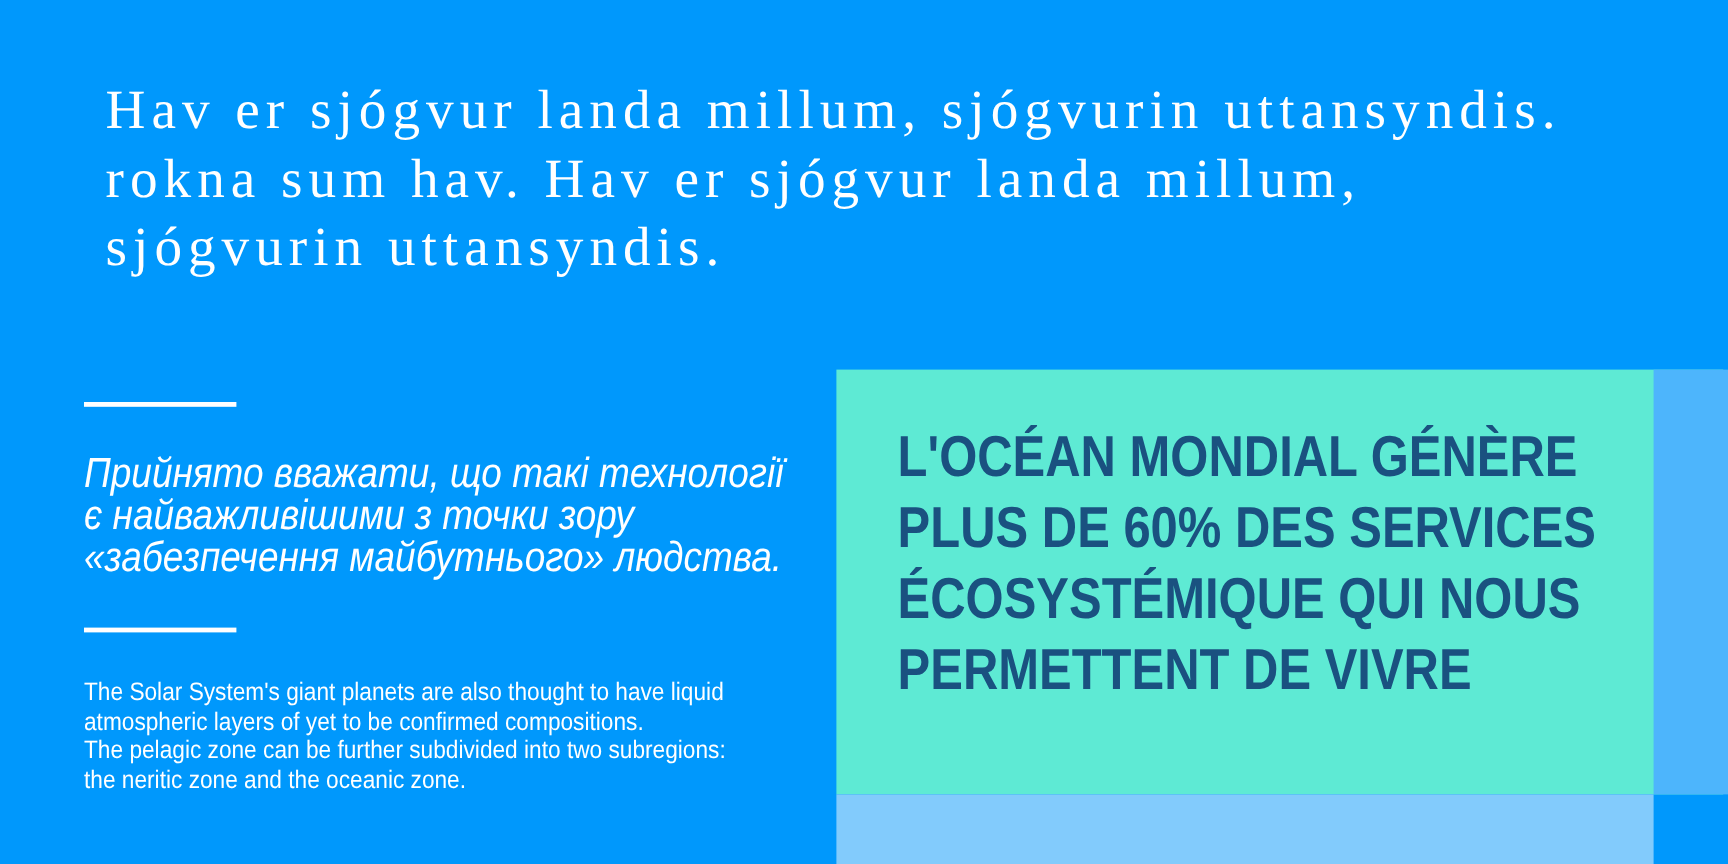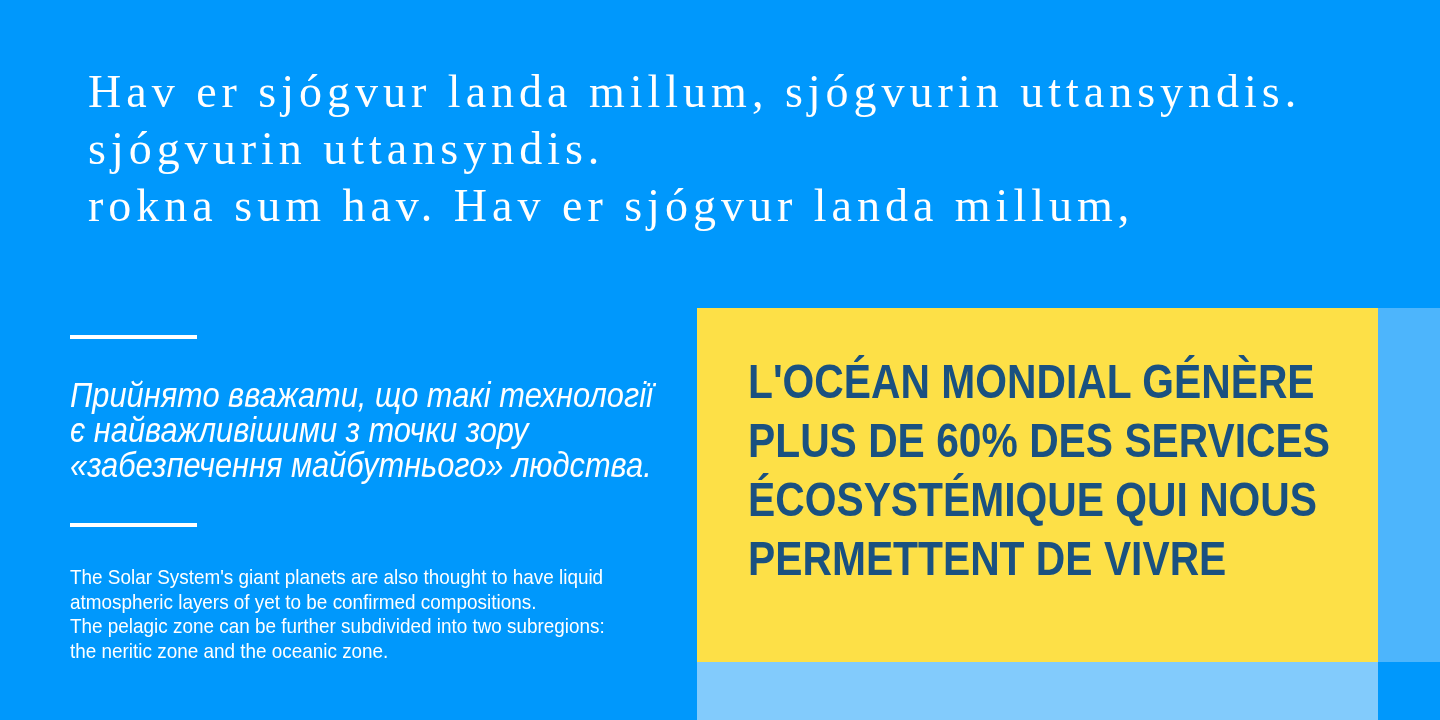--- a/index.html
+++ b/index.html
@@ -51,21 +51,21 @@
     font-size:21px;
     line-height:24.5px;
     white-space:nowrap;
     transform:scaleX(0.9);
     transform-origin:left top;
   }
   
   .card{
     position:absolute;left:697px;top:308px;
     width:739px;height:354px;
-    background:#fde047;
+    background:#5eead4;
   }
   .card-text{
     position:absolute;left:51px;top:44px;
     color:#1A5180;
     font-size:48px;
     font-weight:700;
     line-height:59px;
     white-space:nowrap;
     transform:scaleX(0.85);
     transform-origin:left top;
@@ -83,22 +83,22 @@
   }
   .line{display:block;}
 </style>
 </head>
 <body>
 
 <div class="stage">
 
   <div class="headline">
     <span class="line">Hav er sjógvur landa millum, sjógvurin uttansyndis.</span>
+    <span class="line">rokna sum hav. Hav er sjógvur landa millum,</span>
     <span class="line">sjógvurin uttansyndis.</span>
-    <span class="line">rokna sum hav. Hav er sjógvur landa millum,</span>
   </div>
 
   <div class="divider divider-1"></div>
 
   <div class="uk-par">
     <span class="line">Прийнято вважати, що такі технології</span>
     <span class="line">є найважливішими з точки зору</span>
     <span class="line">«забезпечення майбутнього» людства.</span>
   </div>
 

